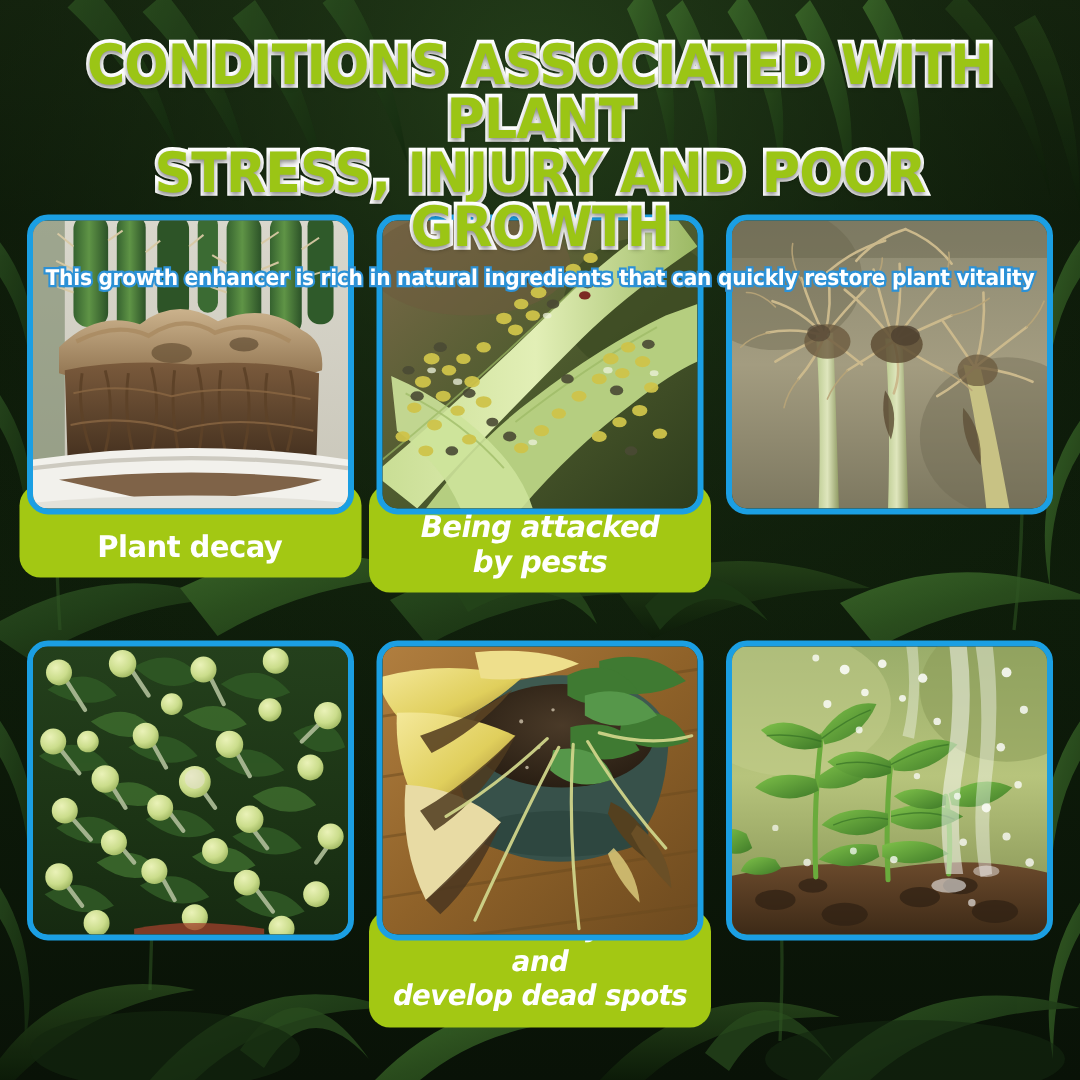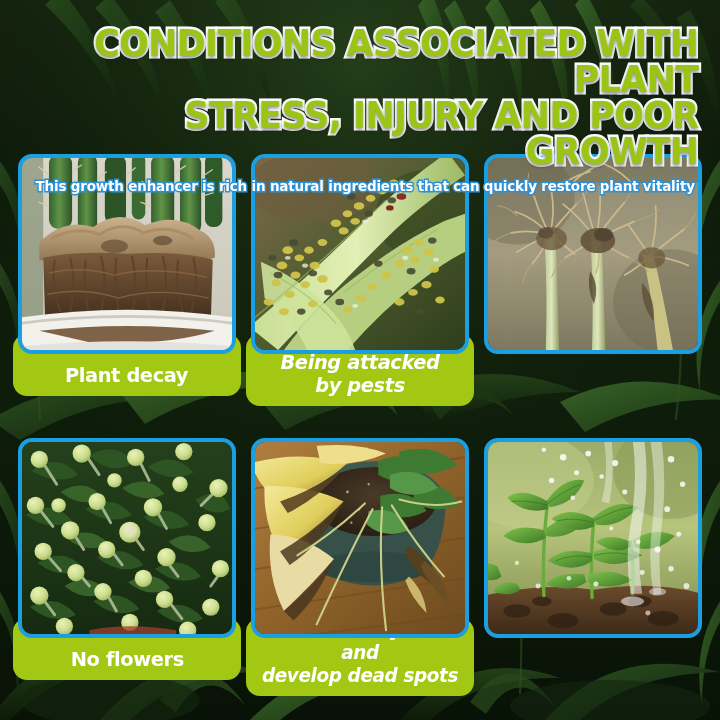--- a/index.html
+++ b/index.html
@@ -10,21 +10,21 @@
     position:relative;
   }
 
   
   #bg { position:absolute; inset:0; z-index:0; }
   #bg svg { display:block; width:720px; height:720px; }
 
   
   .header {
     position:absolute; top:0; left:0; width:720px; height:140px;
-    z-index:3; text-align:right;
+    z-index:3; text-align:center;
   }
   .title {
     font-family:"DejaVu Sans", sans-serif;
     font-weight:bold;
     font-size:37px;
     line-height:36px;
     letter-spacing:-0.6px;
     color:#9BC515;
     -webkit-text-stroke:5px #ffffff;
     paint-order:stroke fill;
@@ -45,21 +45,21 @@
     paint-order:stroke fill;
     margin-top:8px;
     transform:scaleX(0.93);
     transform-origin:center top;
     white-space:nowrap;
   }
 
   
   .grid {
     position:absolute; z-index:2;
-    top:152px; left:13px;
+    top:141px; left:13px;
     width:694px;
     display:grid;
     grid-template-columns:repeat(3, 228px);
     grid-template-rows:repeat(2, 282px);
     column-gap:5px;
     row-gap:2px;
   }
   .card { position:relative; width:228px; }
 
   .photo-wrap {
@@ -457,23 +457,20 @@
         <ellipse cx="66" cy="84" rx="16" ry="12" fill="#6b5a3e" opacity="0.8"></ellipse>
         <ellipse cx="114" cy="86" rx="18" ry="13" fill="#5e4e34" opacity="0.85"></ellipse>
         <ellipse cx="170" cy="104" rx="14" ry="11" fill="#6b5a3e" opacity="0.75"></ellipse>
         <ellipse cx="120" cy="80" rx="10" ry="7" fill="#4d4030" opacity="0.8"></ellipse>
         <ellipse cx="60" cy="78" rx="8" ry="6" fill="#4d4030" opacity="0.6"></ellipse>
       </svg>
     </div>
   </div>
 
   <div class="card">
-    <div class="label">
-      <span class="label-text">No flowers</span>
-    </div>
     <div class="photo-wrap">
       <svg viewBox="0 0 218 200" preserveAspectRatio="none">
         <defs>
           <linearGradient id="p4bg" x1="0" y1="0" x2="0" y2="1">
             <stop offset="0" stop-color="#24401c"></stop>
               <stop offset="0.6" stop-color="#1c3415"></stop>
               <stop offset="1" stop-color="#162a11"></stop>
           </linearGradient>
           <radialGradient id="budG" cx="0.38" cy="0.32" r="0.75">
             <stop offset="0" stop-color="#eaf2b8"></stop>

